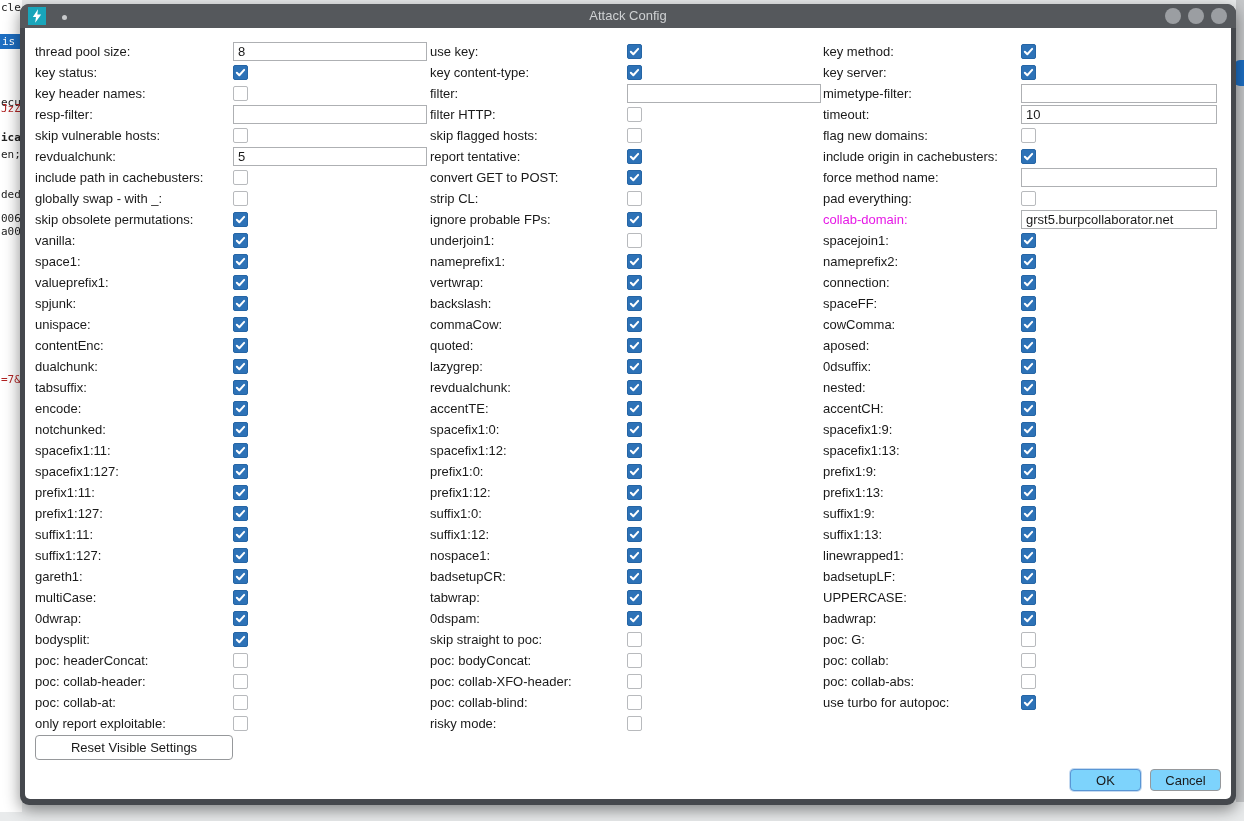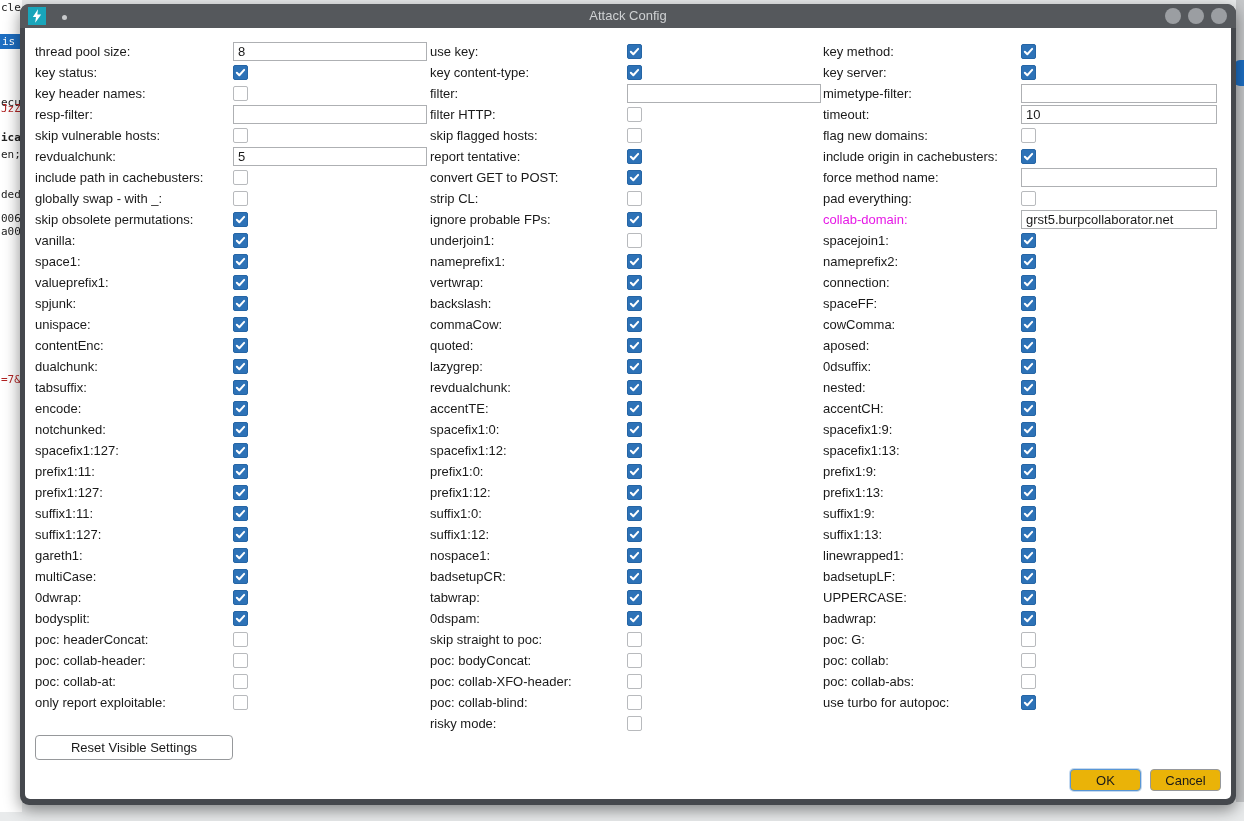--- a/index.html
+++ b/index.html
@@ -60,21 +60,21 @@
 
   
   .reset-btn {
     position:absolute; left:10px; top:707px; width:198px; height:25px;
     background:#fff; border:1px solid #96989b; border-radius:4px;
     font-family:"Liberation Sans", sans-serif; font-size:13px; color:#1a1a1a;
     display:flex; align-items:center; justify-content:center; cursor:default;
   }
   .ok-cancel { position:absolute; right:10px; top:741px; display:flex; gap:9px; }
   .dlg-btn {
-    width:71px; height:22px; background:#eab308; border:1px solid #96989b; border-radius:4px;
+    width:71px; height:22px; background:#7dd3fc; border:1px solid #96989b; border-radius:4px;
     font-family:"Liberation Sans", sans-serif; font-size:13px; color:#1a1a1a;
     display:flex; align-items:center; justify-content:center; cursor:default;
   }
   .dlg-btn.focused { border:1px solid #5a96d5; box-shadow:0 0 0 1px rgba(90,150,213,.35); }
 </style>
 </head>
 <body>
 
 <div class="bg-left"></div>
 <div id="bg-frags">
@@ -267,20 +267,30 @@
           <span class="label">notchunked:</span>
           <span class="ctrl">
             <span class="cb on">
               <svg viewBox="0 0 12 12" width="11" height="11">
                 <path d="M2 6.3 L4.7 9 L10 3.2" stroke="#ffffff" stroke-width="2.2" fill="none" stroke-linecap="round" stroke-linejoin="round"></path>
               </svg>
             </span>
           </span>
         </div>
         <div class="row">
+          <span class="label">spacefix1:11:</span>
+          <span class="ctrl">
+            <span class="cb on">
+              <svg viewBox="0 0 12 12" width="11" height="11">
+                <path d="M2 6.3 L4.7 9 L10 3.2" stroke="#ffffff" stroke-width="2.2" fill="none" stroke-linecap="round" stroke-linejoin="round"></path>
+              </svg>
+            </span>
+          </span>
+        </div>
+        <div class="row">
           <span class="label">spacefix1:127:</span>
           <span class="ctrl">
             <span class="cb on">
               <svg viewBox="0 0 12 12" width="11" height="11">
                 <path d="M2 6.3 L4.7 9 L10 3.2" stroke="#ffffff" stroke-width="2.2" fill="none" stroke-linecap="round" stroke-linejoin="round"></path>
               </svg>
             </span>
           </span>
         </div>
         <div class="row">

